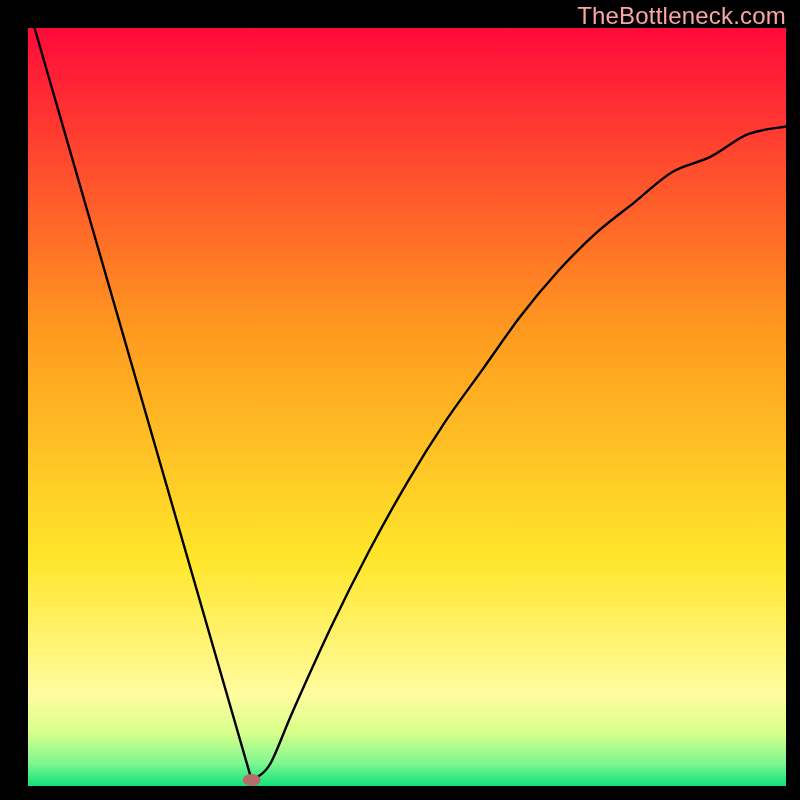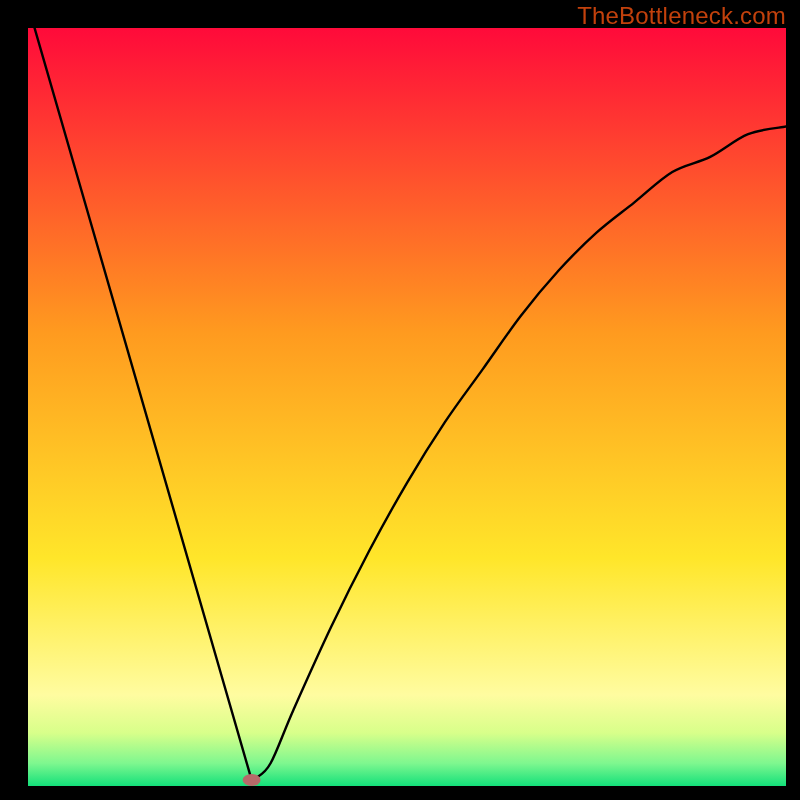--- a/index.html
+++ b/index.html
@@ -16,21 +16,21 @@
     height: 800px;
     background: #000;
   }
   .watermark {
     position: absolute;
     top: 2px;
     right: 14px;
     font-family: Arial, Helvetica, sans-serif;
     font-size: 24px;
     font-weight: 500;
-    color: #c2410c;
+    color: #fca5a5;
     letter-spacing: 0.2px;
   }
   svg.plot {
     position: absolute;
     left: 28px;
     top: 28px;
     width: 758px;
     height: 758px;
     display: block;
   }

